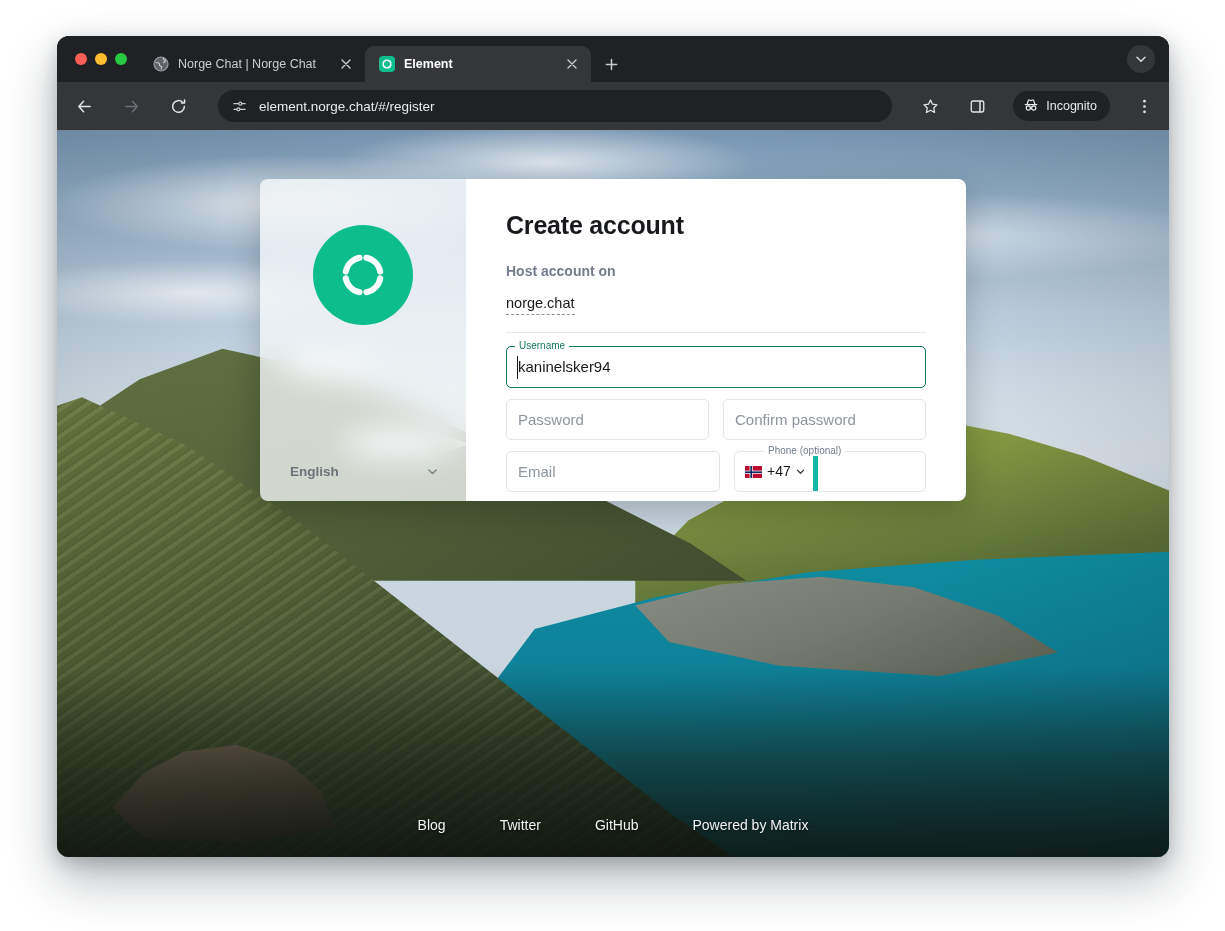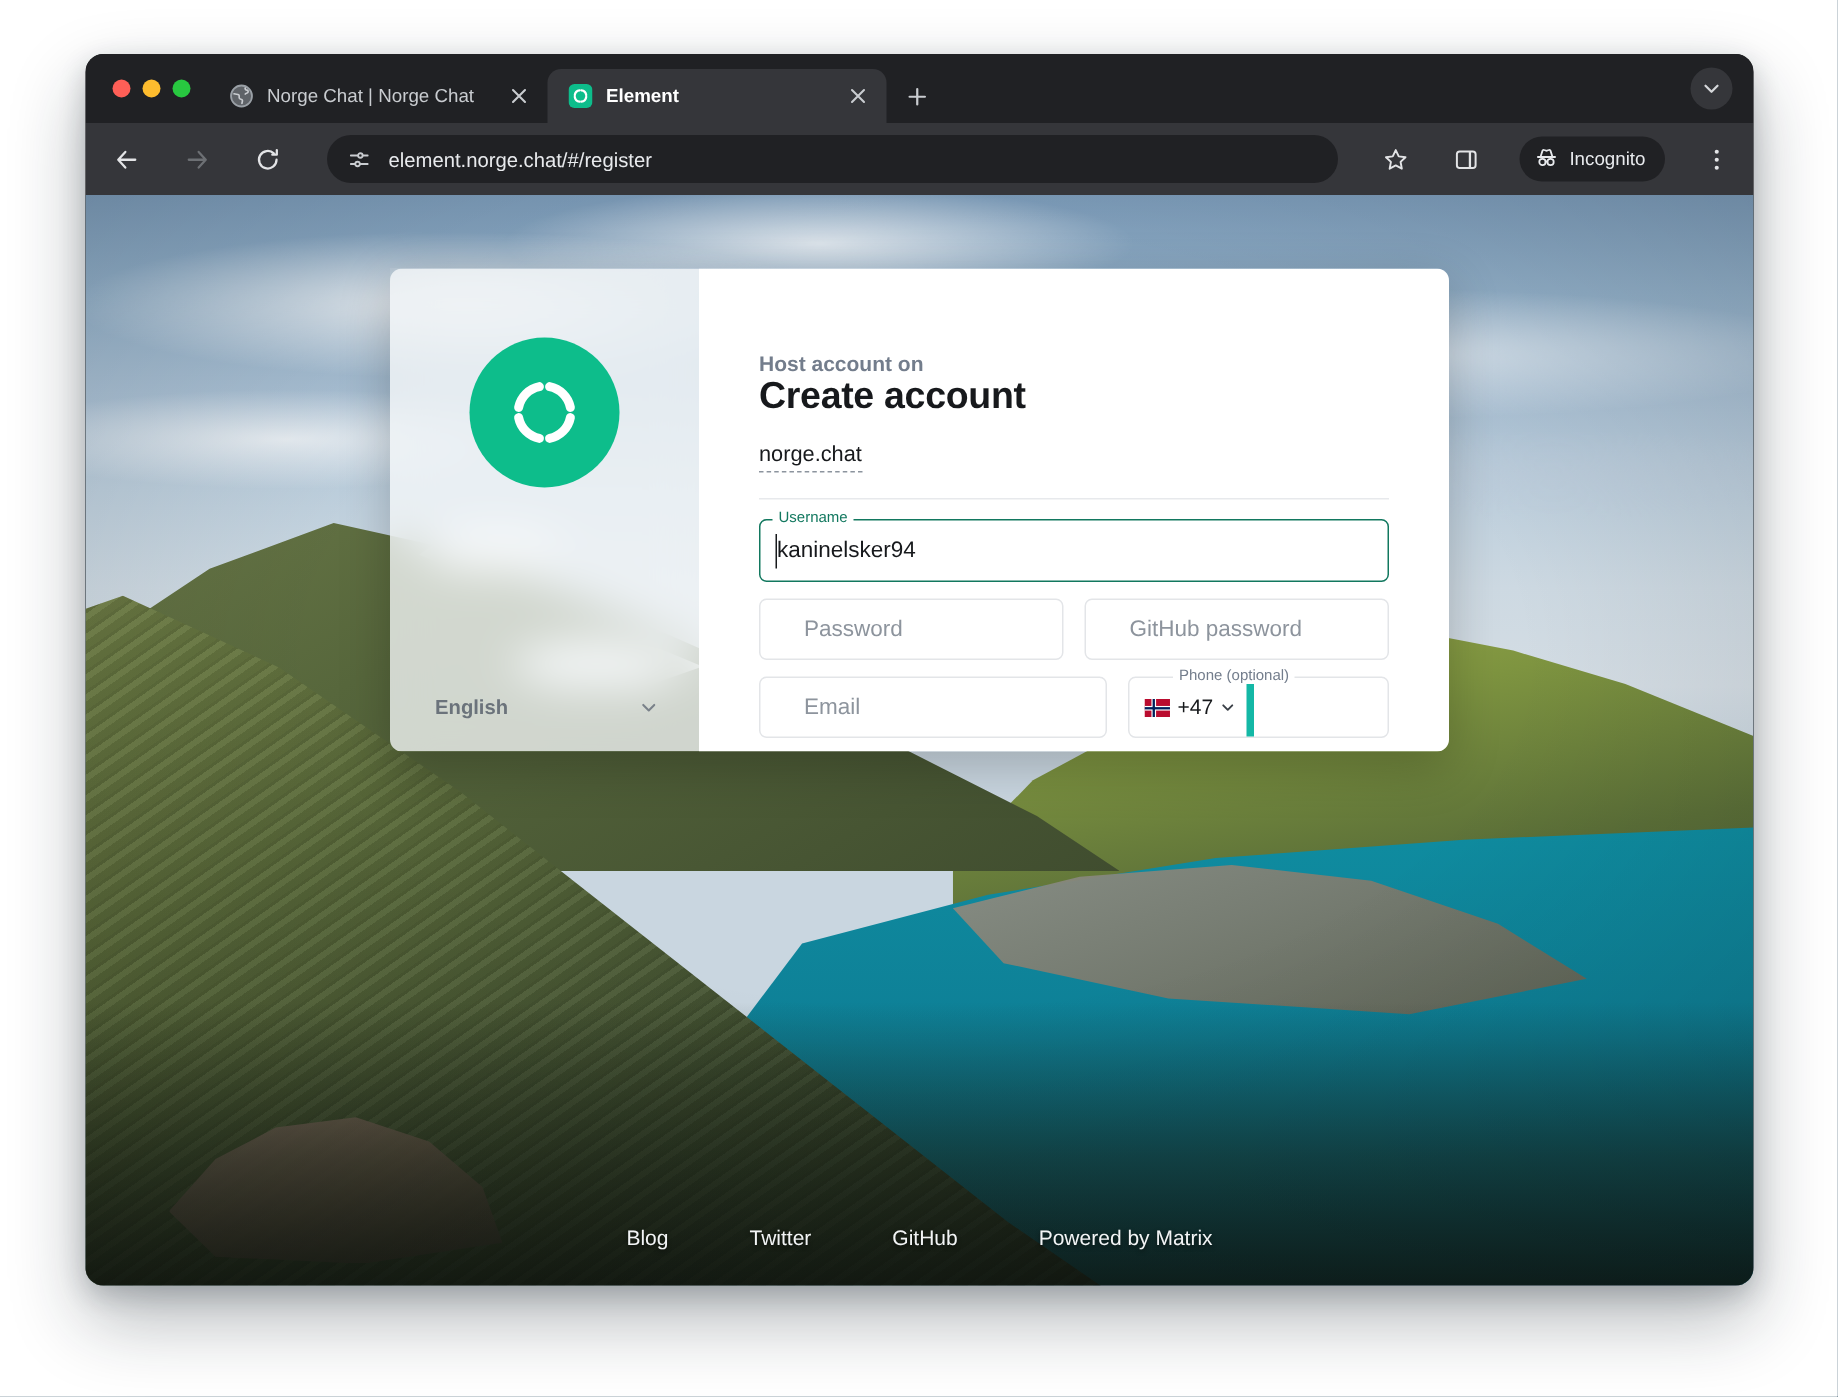--- a/index.html
+++ b/index.html
@@ -407,21 +407,21 @@
     gap: 14px;
     margin-top: 11px;
   }
   .field {
     flex: 1;
     height: 41px;
     border: 1px solid #e3e5e8;
     border-radius: 5px;
     display: flex;
     align-items: center;
-    padding: 0 29px;
+    padding: 0 11px;
     position: relative;
     background: #fff;
   }
   .field .ph {
     font-size: 15px;
     color: #8d949d;
   }
 
   #field-phone {
     padding: 0;
@@ -637,42 +637,42 @@
           <span class="chev">
             <svg viewBox="0 0 12 12" fill="none" stroke="currentColor" stroke-width="1.5" stroke-linecap="round" stroke-linejoin="round">
               <path d="M2 4.3 L6 8.3 L10 4.3"></path>
             </svg>
           </span>
         </div>
       </div>
 
       <div id="auth-right">
 
+        <div id="page-title">Create account</div>
+
         <div id="host-label">Host account on</div>
-
-        <div id="page-title">Create account</div>
 
         <div>
           <span id="host-value">norge.chat</span>
         </div>
 
         <hr class="hr">
 
         <div id="field-username">
           <span class="float-label">Username</span>
           <span class="caret"></span>
           <span class="value">kaninelsker94</span>
         </div>
 
         <div class="field-row">
           <div class="field">
             <span class="ph">Password</span>
           </div>
           <div class="field">
-            <span class="ph">GitHub password</span>
+            <span class="ph">Confirm password</span>
           </div>
         </div>
 
         <div class="field-row">
           <div class="field">
             <span class="ph">Email</span>
           </div>
 
           <div class="field" id="field-phone">
             <span class="float-label">Phone (optional)</span>

